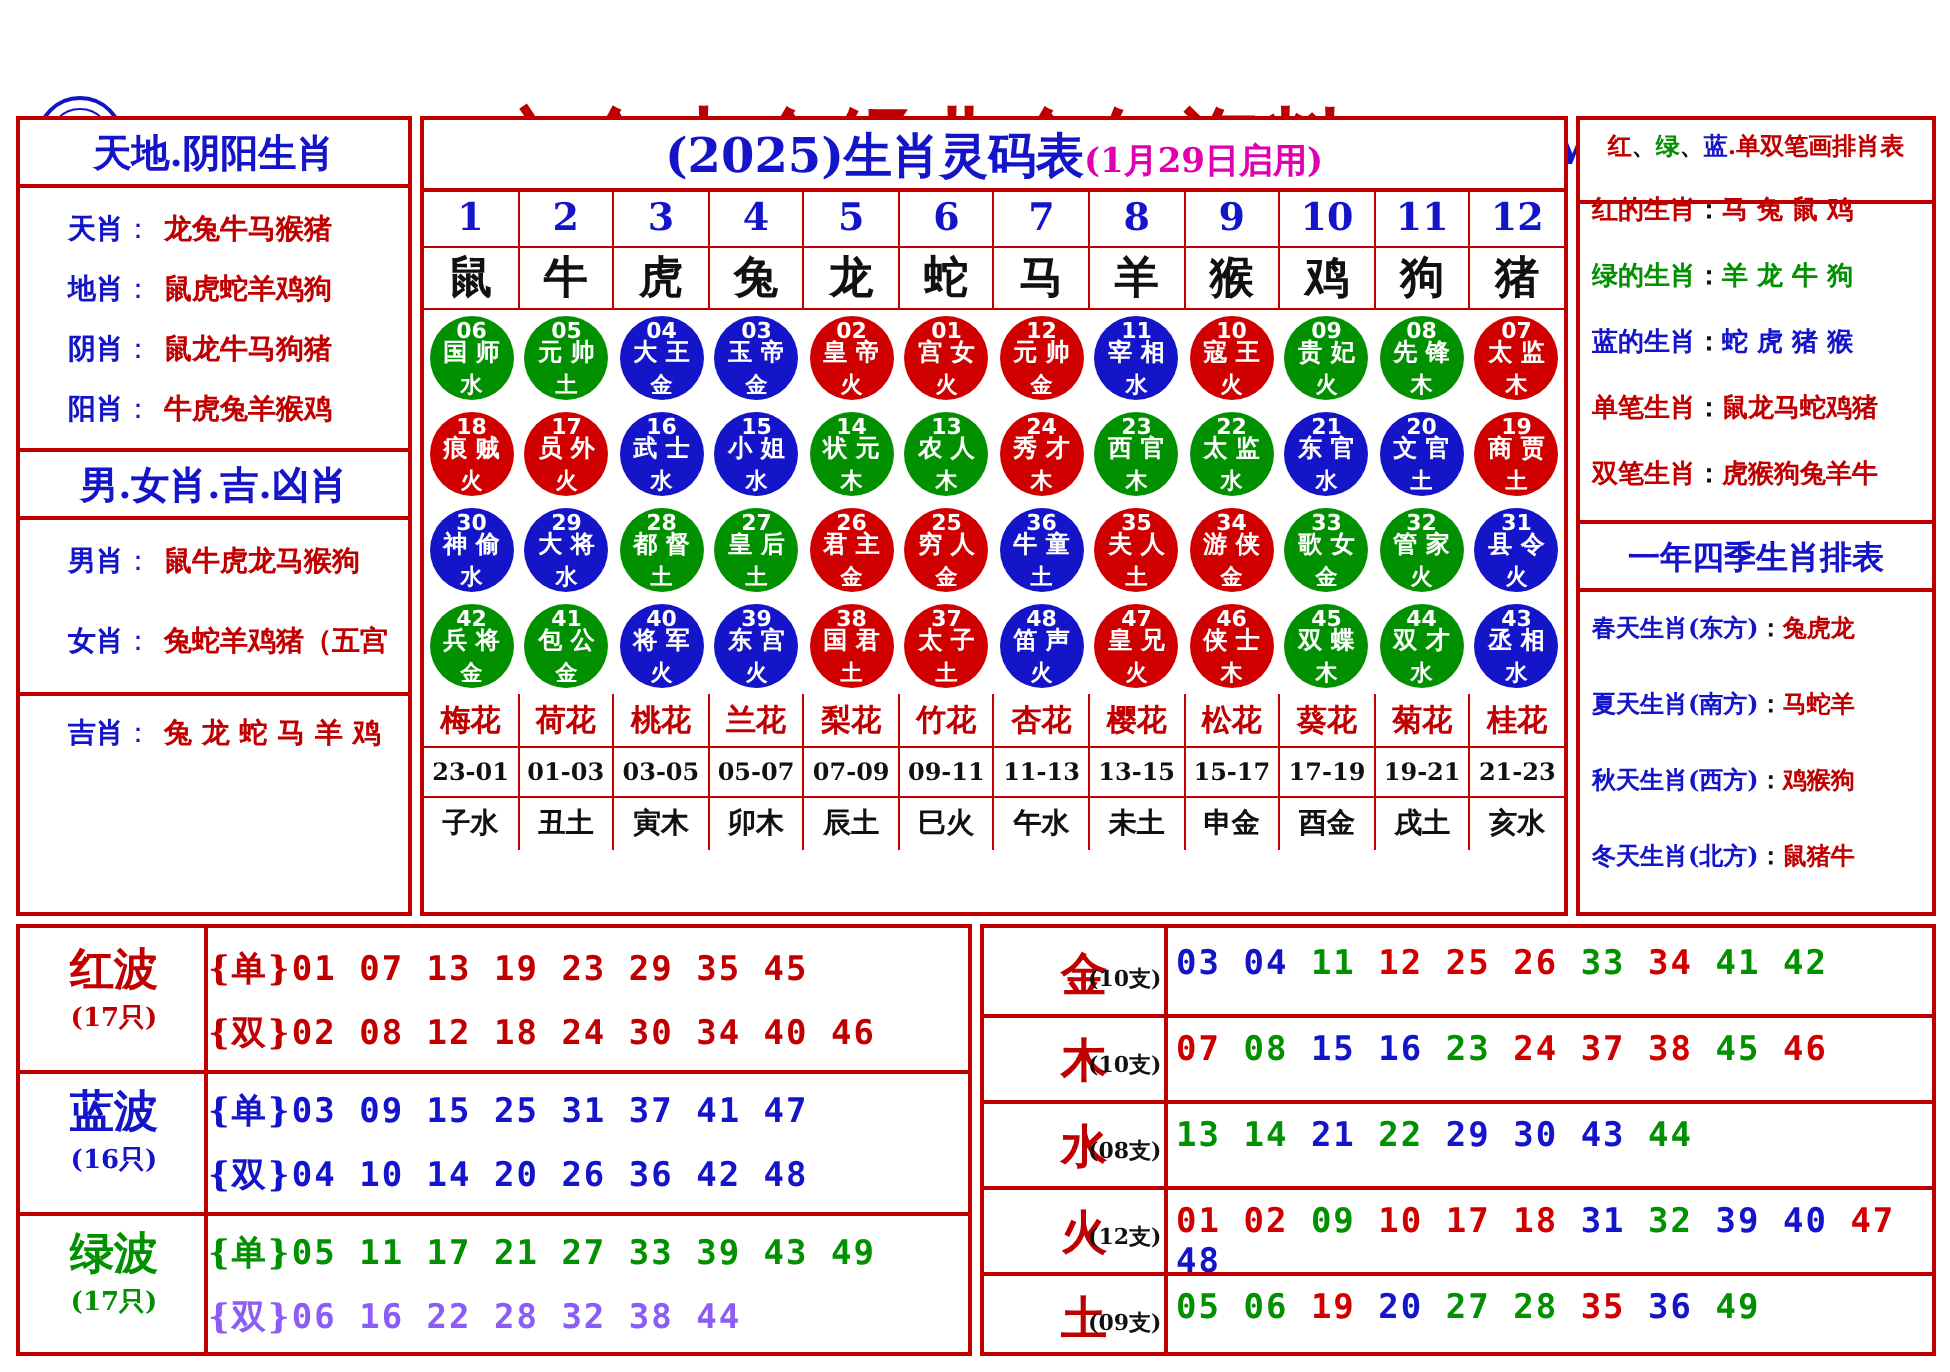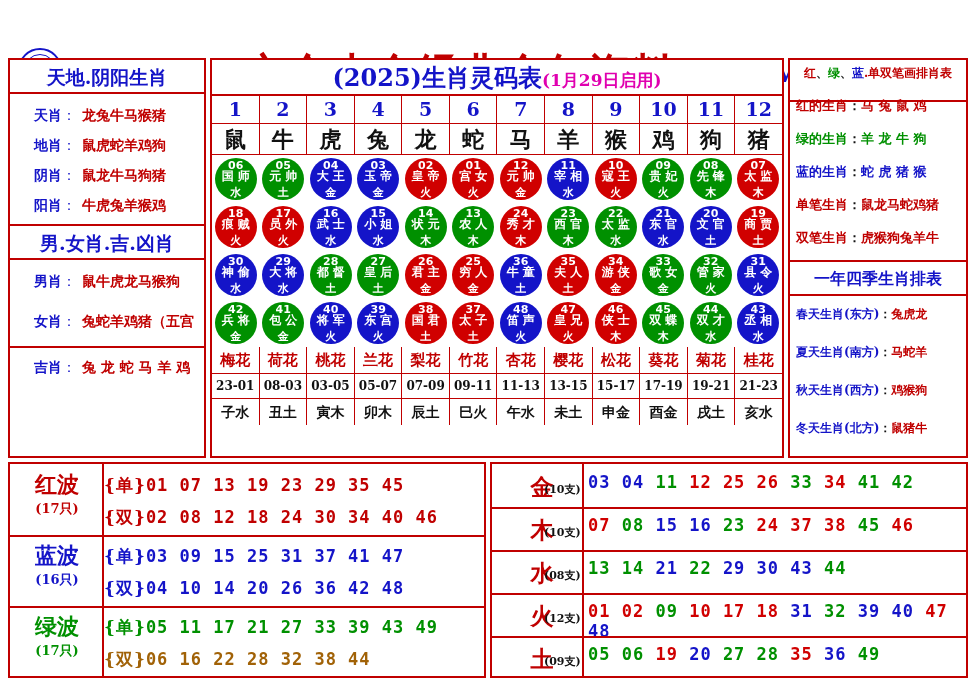--- a/index.html
+++ b/index.html
@@ -529,21 +529,21 @@
           <div class="flowercell">竹花</div>
           <div class="flowercell">杏花</div>
           <div class="flowercell">樱花</div>
           <div class="flowercell">松花</div>
           <div class="flowercell">葵花</div>
           <div class="flowercell">菊花</div>
           <div class="flowercell">桂花</div>
         </div>
       <div class="hourrow rline" id="row-hours">
           <div class="hourcell">23-01</div>
-          <div class="hourcell">08-03</div>
+          <div class="hourcell">01-03</div>
           <div class="hourcell">03-05</div>
           <div class="hourcell">05-07</div>
           <div class="hourcell">07-09</div>
           <div class="hourcell">09-11</div>
           <div class="hourcell">11-13</div>
           <div class="hourcell">13-15</div>
           <div class="hourcell">15-17</div>
           <div class="hourcell">17-19</div>
           <div class="hourcell">19-21</div>
           <div class="hourcell">21-23</div>
@@ -599,21 +599,21 @@
           <div class="wave-name" style="color: rgb(20, 20, 200);">蓝波</div>
           <div class="wave-count" style="color: rgb(20, 20, 200);">(16只)</div>
           <div class="wave-line" style="top: 6px; color: rgb(20, 20, 200);"><span class="wave-tag">{单}</span>03 09 15 25 31 37 41 47</div>
           <div class="wave-line" style="top: 38px; color: rgb(20, 20, 200);"><span class="wave-tag">{双}</span>04 10 14 20 26 36 42 48</div>
         </div>
         <div class="wave-block" style="top: 142px; height: 71px;">
           <div class="sep" style="top: 0px;"></div>
           <div class="wave-name" style="color: rgb(0, 144, 0);">绿波</div>
           <div class="wave-count" style="color: rgb(0, 144, 0);">(17只)</div>
           <div class="wave-line" style="top: 6px; color: rgb(0, 144, 0);"><span class="wave-tag">{单}</span>05 11 17 21 27 33 39 43 49</div>
-          <div class="wave-line" style="top: 38px; color: #a16207; text-align: center;"><span class="wave-tag">{双}</span>06 16 22 28 32 38 44</div>
+          <div class="wave-line" style="top: 38px; color: #8b5cf6; text-align: center;"><span class="wave-tag">{双}</span>06 16 22 28 32 38 44</div>
         </div>
       </div>
   </div>
 
   <div class="box br">
     <div class="vdiv" style="left:90px"></div>
     <div id="element-rows">
         <div class="el-row" style="top: 0px;">
           <div class="el-name" style="color: rgb(192, 0, 0);">金</div>
           <div class="el-cnt">(10支)</div>

